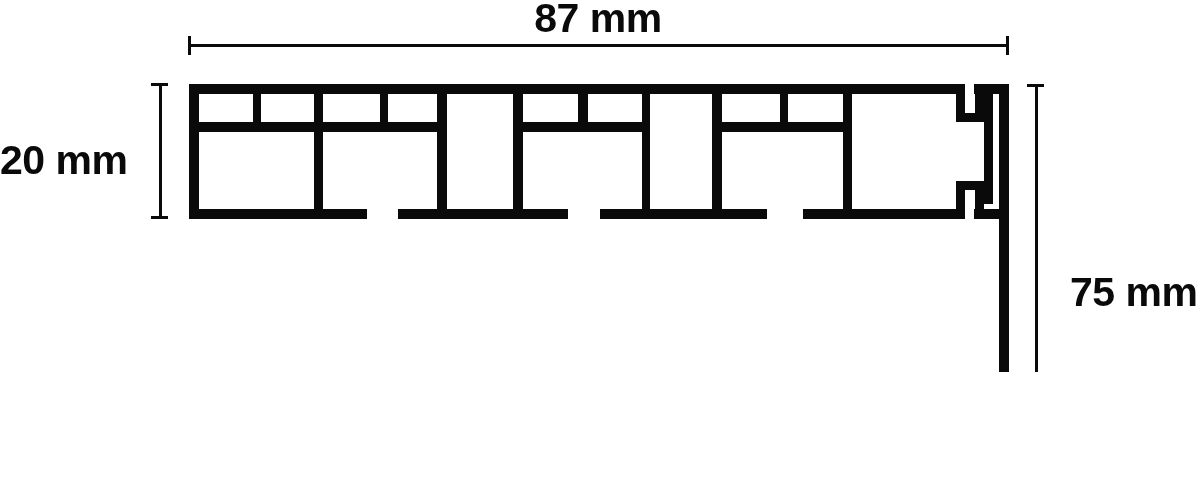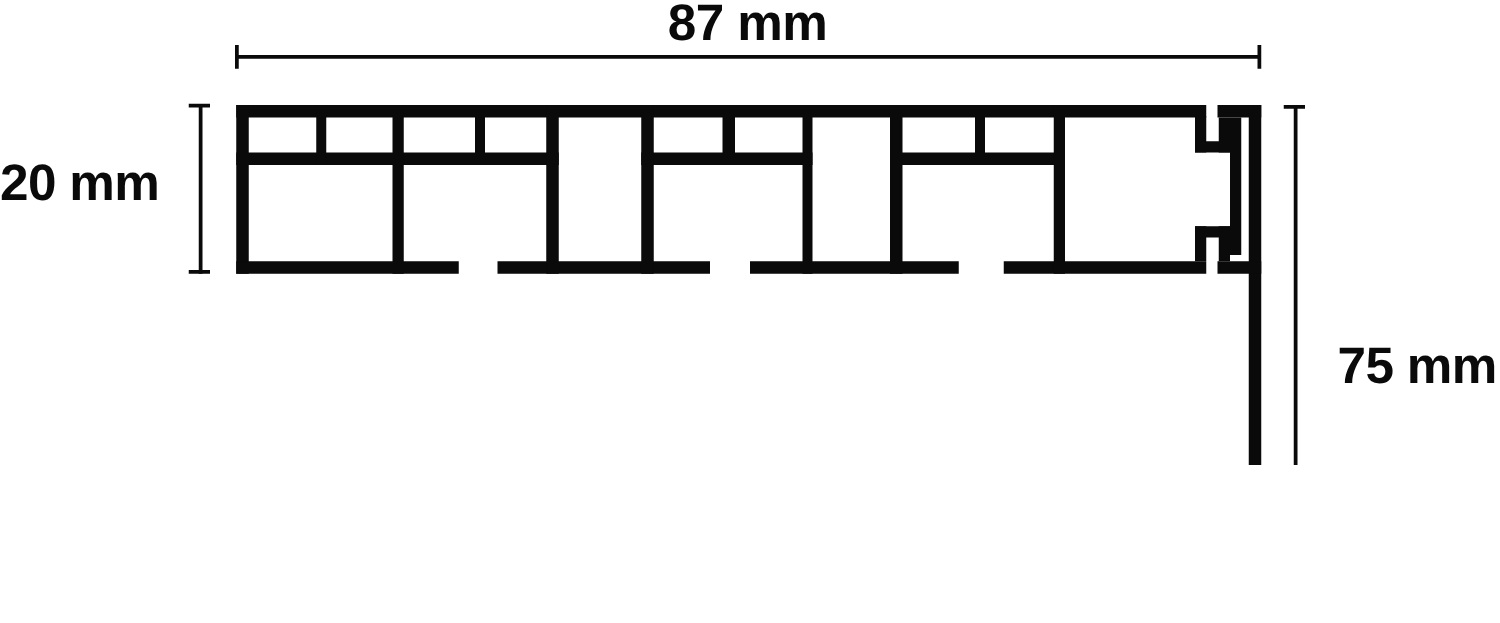--- a/index.html
+++ b/index.html
@@ -80,21 +80,21 @@
     <div class="dim-part" style="left:189px;top:44px;width:819px;height:3px;"></div>
     <div class="dim-part" style="left:188px;top:36px;width:3px;height:19px;"></div>
     <div class="dim-part" style="left:1006px;top:36px;width:3px;height:19px;"></div>
     <div class="dim-label" style="left:448px;top:-2px;width:300px;text-align:center;">87 mm</div>
   </div>
 
   <div>
     <div class="dim-part" style="left:159px;top:84px;width:3px;height:135px;"></div>
     <div class="dim-part" style="left:151px;top:83px;width:17px;height:3px;"></div>
     <div class="dim-part" style="left:151px;top:216px;width:17px;height:3px;"></div>
-    <div class="dim-label" style="left:0px;top:126px;width:125px;text-align:center;">20 mm</div>
+    <div class="dim-label" style="left:0px;top:140px;width:125px;text-align:center;">20 mm</div>
   </div>
 
   <div>
     <div class="dim-part" style="left:1035px;top:85px;width:3px;height:406px;"></div>
     <div class="dim-part" style="left:1027px;top:84px;width:17px;height:3px;"></div>
     <div class="dim-part" style="left:1027px;top:489px;width:17px;height:3px;"></div>
     <div class="dim-label" style="left:1070px;top:272px;text-align:center;">75 mm</div>
   </div>
 
 </div>

